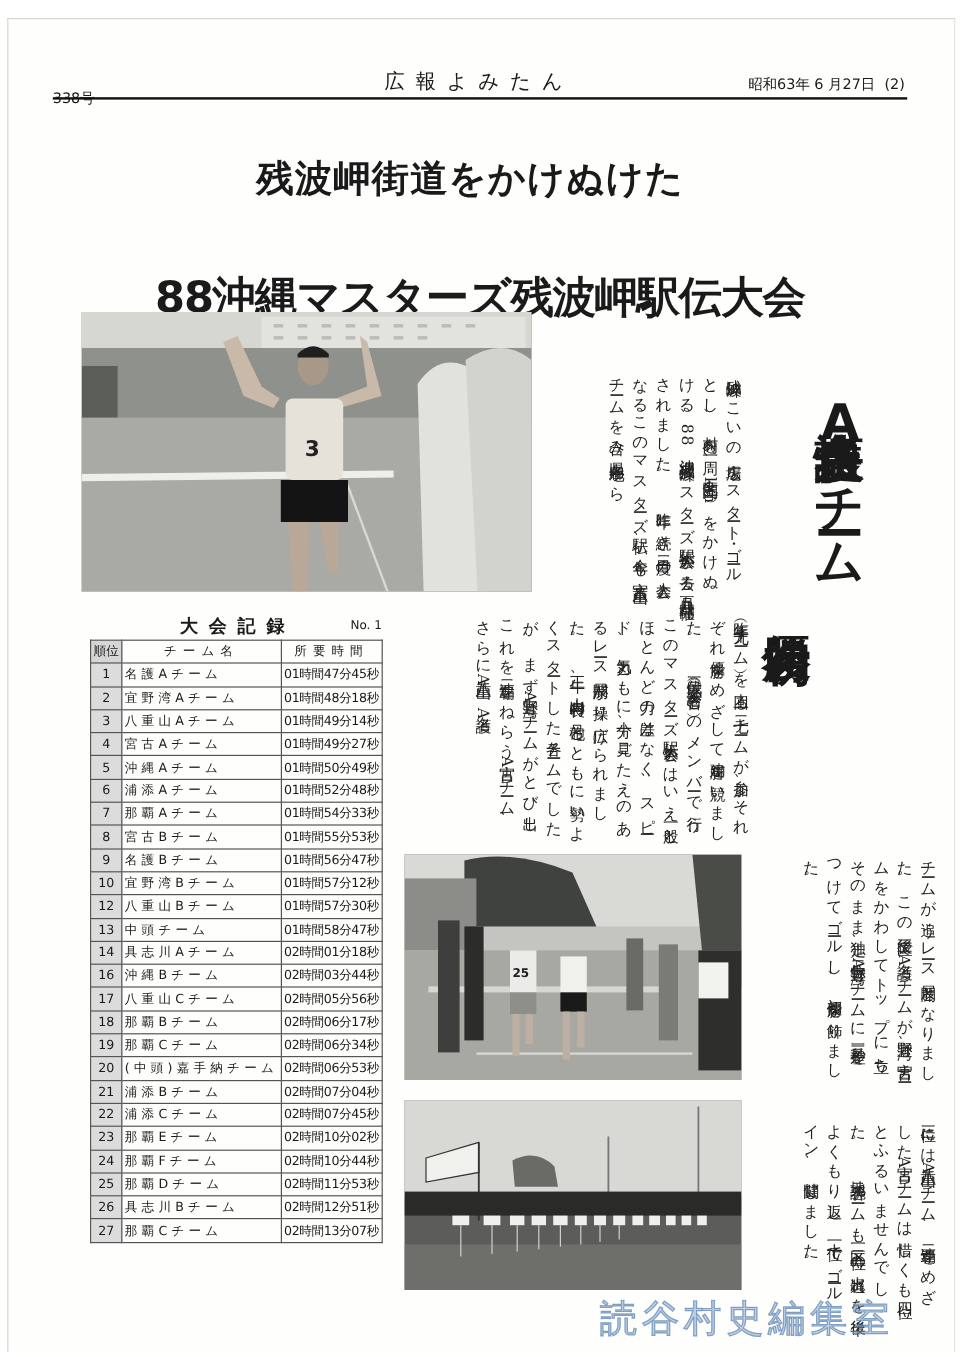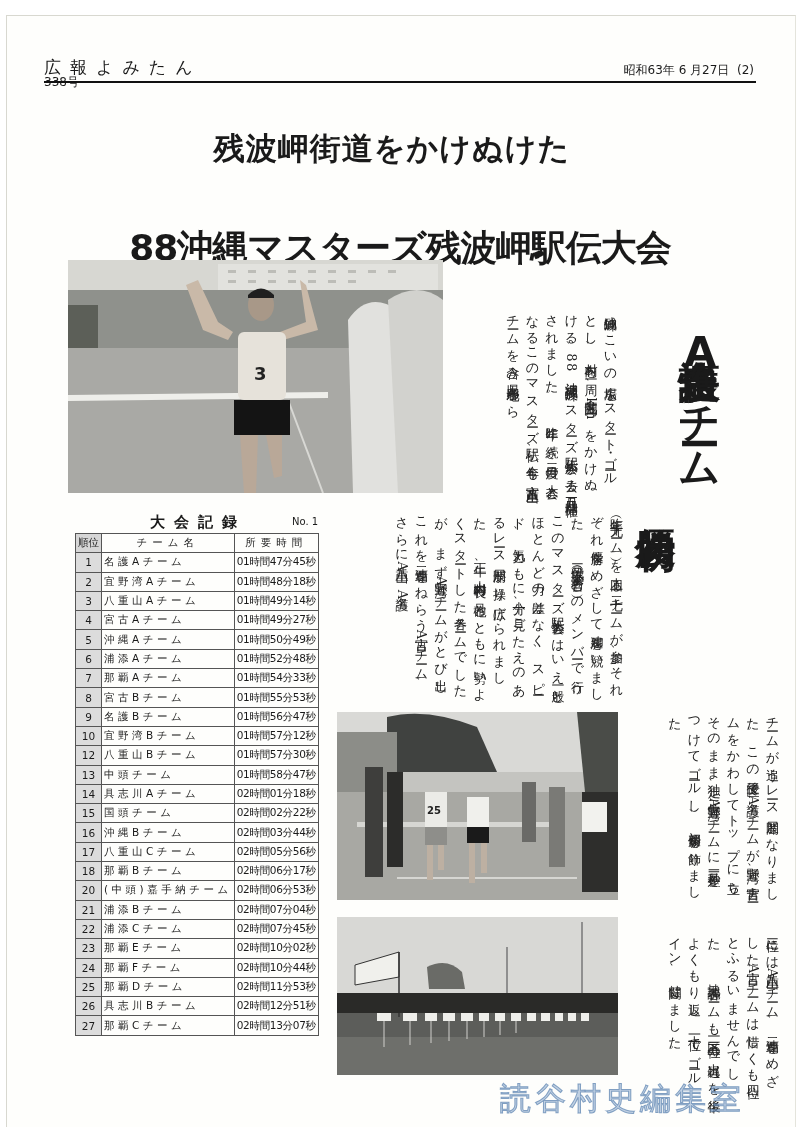--- a/index.html
+++ b/index.html
@@ -8,21 +8,21 @@
 
   .page-frame {
     position: absolute; left: 6px; top: 15px; width: 790px; height: 1112px;
     border-left: 1px solid #d8d8d0; border-top: 1px solid #d8d8d0; border-right: 1px solid #e4e4dc;
     background: #fefefc;
   }
 
   
   .masthead { position: absolute; left: 44px; top: 56px; width: 710px; height: 30px; }
   .masthead .issue { position: absolute; left: 0; top: 6px; font-family: "DejaVu Sans", sans-serif; font-size: 12px; margin-top: 12px; }
-  .masthead .paper-title { position: absolute; left: 0; right: 0; top: 0; text-align: left; font-size: 17px; letter-spacing: 9px; }
+  .masthead .paper-title { position: absolute; left: 0; right: 0; top: 0; text-align: center; font-size: 17px; letter-spacing: 9px; }
   .masthead .date { position: absolute; right: 0; top: 6px; font-family: "DejaVu Sans", sans-serif; font-size: 12px; }
   .masthead-rule { position: absolute; left: 44px; top: 81px; width: 712px; height: 2px; background: #111; }
 
   
   .subtitle { position: absolute; left: 0; right: 16px; top: 128px; text-align: center; font-size: 31px; font-weight: bold; letter-spacing: 1px; }
   .main-title { position: absolute; left: 0; right: 0; top: 180px; text-align: center; font-family: "DejaVu Sans", sans-serif; font-size: 36px; font-weight: bold; letter-spacing: -1px; margin-top: 44px; }
 
   
   .photo { position: absolute; overflow: hidden; background: #9a9a96; }
   .photo-finish { left: 68px; top: 260px; width: 375px; height: 233px; }
@@ -209,38 +209,38 @@
         <td class="rank">13</td>
         <td class="team">中頭チーム</td>
         <td class="time">01時間58分47秒</td>
       </tr>
     <tr>
         <td class="rank">14</td>
         <td class="team">具志川Aチーム</td>
         <td class="time">02時間01分18秒</td>
       </tr>
     <tr>
-        <td class="rank">15</td>
-        <td class="team">国頭チーム</td>
-        <td class="time">02時間02分22秒</td>
-      </tr>
-    <tr>
         <td class="rank">16</td>
         <td class="team">沖縄Bチーム</td>
         <td class="time">02時間03分44秒</td>
       </tr>
     <tr>
         <td class="rank">17</td>
         <td class="team">八重山Cチーム</td>
         <td class="time">02時間05分56秒</td>
       </tr>
     <tr>
         <td class="rank">18</td>
         <td class="team">那覇Bチーム</td>
         <td class="time">02時間06分17秒</td>
+      </tr>
+    <tr>
+        <td class="rank">19</td>
+        <td class="team">那覇Cチーム</td>
+        <td class="time">02時間06分34秒</td>
       </tr>
     <tr>
         <td class="rank">20</td>
         <td class="team">(中頭)嘉手納チーム</td>
         <td class="time">02時間06分53秒</td>
       </tr>
     <tr>
         <td class="rank">21</td>
         <td class="team">浦添Bチーム</td>
         <td class="time">02時間07分04秒</td>

